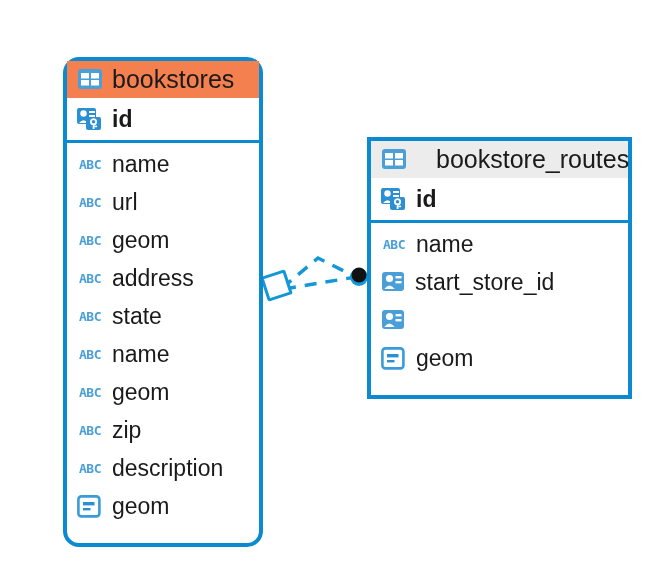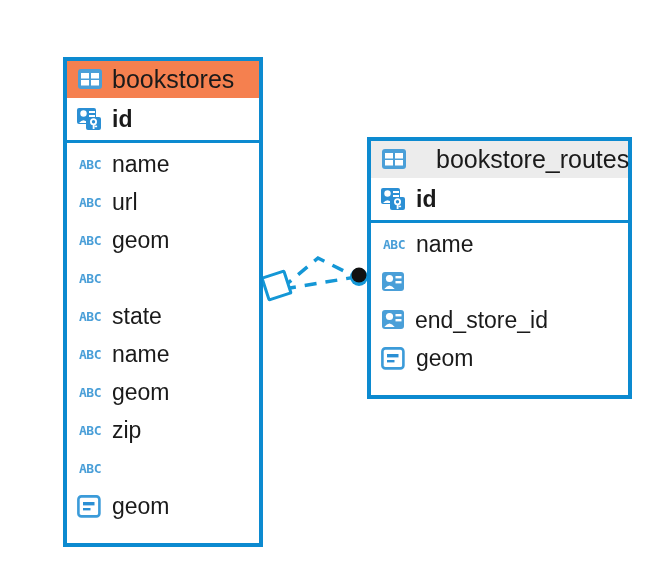--- a/index.html
+++ b/index.html
@@ -115,21 +115,21 @@
     <g>
       <rect x="265" y="274" width="23" height="23" rx="1" fill="#ffffff" stroke="#1497d6" stroke-width="3" transform="rotate(-18 276.5 285.5)"></rect>
     </g>
 
     <g>
       <circle cx="359" cy="277" r="9" fill="#1497d6"></circle>
       <circle cx="359" cy="275" r="7.5" fill="#111111"></circle>
     </g>
   </svg>
 
-  <div class="entity" id="entity-bookstores" style="left:63px; top:57px; width:200px; height:490px;">
+  <div class="entity" id="entity-bookstores" style="left:63px; top:57px; width:200px; height:490px;border-radius:16px;">
 
     <div class="entity-header header-orange">
       <span class="ico">
         <svg width="26" height="22" viewBox="0 0 26 22">
           <rect x="1" y="1" width="24" height="20" rx="3" fill="#4a9fd8"></rect>
           <rect x="4" y="5" width="8" height="5.5" fill="#ffffff"></rect>
           <rect x="14" y="5" width="8" height="5.5" fill="#ffffff"></rect>
           <rect x="4" y="12" width="8" height="5.5" fill="#ffffff"></rect>
           <rect x="14" y="12" width="8" height="5.5" fill="#ffffff"></rect>
         </svg>
@@ -168,20 +168,21 @@
         <span class="fname">url</span>
       </div>
 
       <div class="field">
         <span class="abc-ico">ABC</span>
         <span class="fname">geom</span>
       </div>
 
       <div class="field">
         <span class="abc-ico">ABC</span>
+        <span class="fname">address</span>
       </div>
 
       <div class="field">
         <span class="abc-ico">ABC</span>
         <span class="fname">state</span>
       </div>
 
       <div class="field">
         <span class="abc-ico">ABC</span>
         <span class="fname">name</span>
@@ -192,20 +193,21 @@
         <span class="fname">geom</span>
       </div>
 
       <div class="field">
         <span class="abc-ico">ABC</span>
         <span class="fname">zip</span>
       </div>
 
       <div class="field">
         <span class="abc-ico">ABC</span>
+        <span class="fname">description</span>
       </div>
 
       <div class="field">
         <span class="ico">
           <svg width="26" height="23" viewBox="0 0 26 23">
             <rect x="1.4" y="1.4" width="21" height="20" rx="3" fill="#ffffff" stroke="#3b9bd9" stroke-width="2.6"></rect>
             <rect x="6" y="7" width="11.5" height="3.4" fill="#2b8fd4"></rect>
             <rect x="6" y="13" width="7.5" height="2.4" fill="#2b8fd4"></rect>
           </svg>
         </span>
@@ -259,33 +261,33 @@
       <div class="field">
         <span class="ico">
           <svg width="25" height="22" viewBox="0 0 25 22">
             <rect x="1" y="1" width="22" height="19" rx="3" fill="#4a9fd8"></rect>
             <circle cx="8.5" cy="7.5" r="3.6" fill="#ffffff"></circle>
             <path d="M 3.3 18 Q 8.5 11 13.7 18 Z" fill="#ffffff"></path>
             <rect x="14.5" y="5" width="6" height="2.4" fill="#ffffff"></rect>
             <rect x="14.5" y="10" width="6" height="2.4" fill="#ffffff"></rect>
           </svg>
         </span>
+        <span class="fname">start_store_id</span>
       </div>
 
       <div class="field">
         <span class="ico">
           <svg width="25" height="22" viewBox="0 0 25 22">
             <rect x="1" y="1" width="22" height="19" rx="3" fill="#4a9fd8"></rect>
             <circle cx="8.5" cy="7.5" r="3.6" fill="#ffffff"></circle>
             <path d="M 3.3 18 Q 8.5 11 13.7 18 Z" fill="#ffffff"></path>
             <rect x="14.5" y="5" width="6" height="2.4" fill="#ffffff"></rect>
             <rect x="14.5" y="10" width="6" height="2.4" fill="#ffffff"></rect>
           </svg>
         </span>
-        <span class="fname">end_store_id</span>
       </div>
 
       <div class="field">
         <span class="ico">
           <svg width="26" height="23" viewBox="0 0 26 23">
             <rect x="1.4" y="1.4" width="21" height="20" rx="3" fill="#ffffff" stroke="#3b9bd9" stroke-width="2.6"></rect>
             <rect x="6" y="7" width="11.5" height="3.4" fill="#2b8fd4"></rect>
             <rect x="6" y="13" width="7.5" height="2.4" fill="#2b8fd4"></rect>
           </svg>
         </span>

